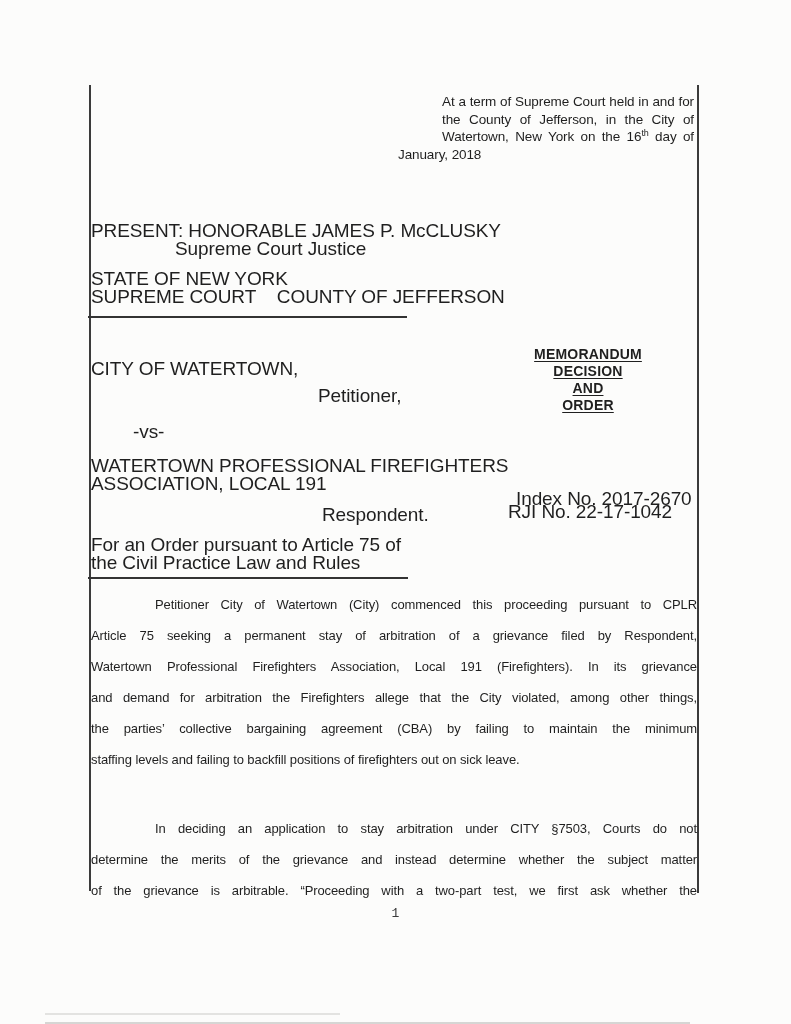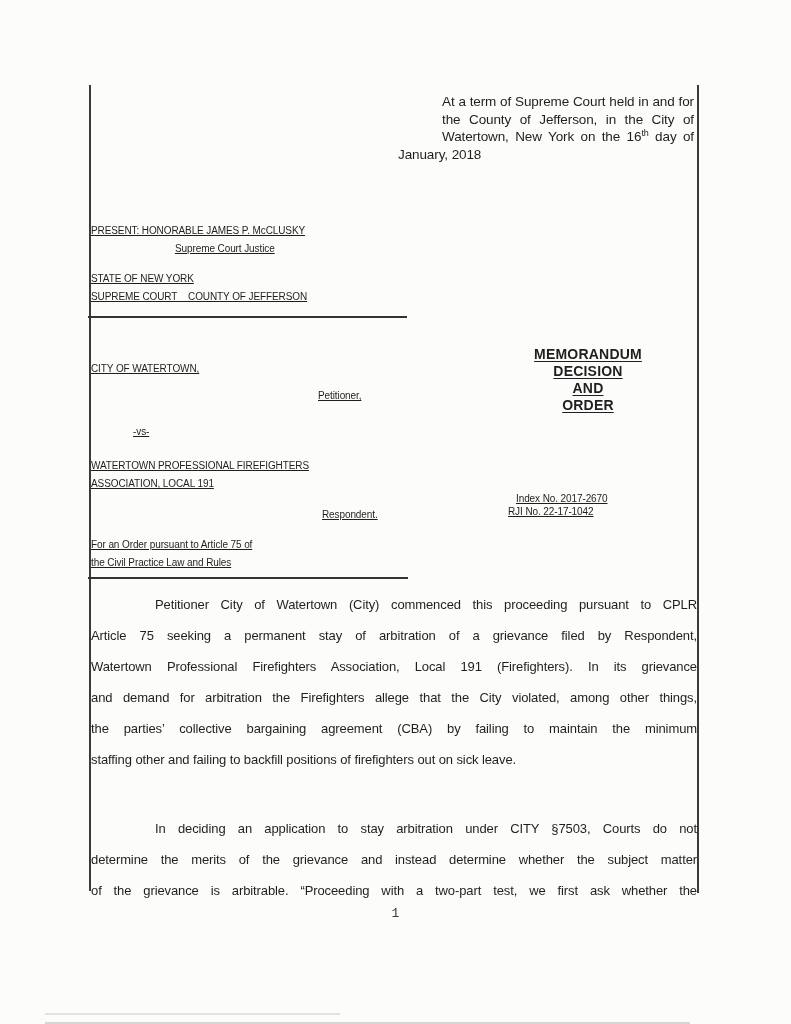--- a/index.html
+++ b/index.html
@@ -24,21 +24,21 @@
 
   
   .term {
     left: 398px; top: 93px; width: 296px;
     font-size: 13.5px; line-height: 17.5px; letter-spacing: -0.1px;
   }
   .jline { text-align: justify; text-align-last: justify; margin-left: 44px; }
   .term .sup { font-size: 9px; vertical-align: super; line-height: 0; }
 
   
-  .cap { font-size: 10px; line-height: 18px; letter-spacing: -0.1px; white-space: nowrap; text-decoration: underline; }
+  .cap { font-size: 19px; line-height: 18px; letter-spacing: -0.1px; white-space: nowrap; }
   .present-block { left: 91px; top: 222px; }
   .justice-indent { padding-left: 84px; }
   .court-block { left: 91px; top: 270px; }
   .matter     { left: 91px;  top: 333px; }
   .cityname   { left: 91px;  top: 360px; }
   .pet-label  { left: 318px; top: 387px; }
   .vs-label   { left: 133px; top: 404px; margin-top: 19px; }
   .resp-name  { left: 91px;  top: 457px; }
   .resp-label { left: 322px; top: 506px; }
   .relief     { left: 91px;  top: 536px; }
@@ -127,21 +127,21 @@
   <div class="abs cap index-no">Index No. 2017-2670</div>
   <div class="abs cap rji-no">RJI No. 22-17-1042</div>
 
   <div class="abs body-text">
     <div class="para1">
       <div class="bl indent">Petitioner City of Watertown (City) commenced this proceeding pursuant to CPLR</div>
       <div class="bl">Article 75 seeking a permanent stay of arbitration of a grievance filed by Respondent,</div>
       <div class="bl">Watertown Professional Firefighters Association, Local 191 (Firefighters). In its grievance</div>
       <div class="bl">and demand for arbitration the Firefighters allege that the City violated, among other things,</div>
       <div class="bl">the parties’ collective bargaining agreement (CBA) by failing to maintain the minimum</div>
-      <div class="bl last">staffing other and failing to backfill positions of firefighters out on sick leave.</div>
+      <div class="bl last">staffing levels and failing to backfill positions of firefighters out on sick leave.</div>
     </div>
     <div class="para2">
       <div class="bl indent">In deciding an application to stay arbitration under CITY §7503, Courts do not</div>
       <div class="bl">determine the merits of the grievance and instead determine whether the subject matter</div>
       <div class="bl">of the grievance is arbitrable. “Proceeding with a two-part test, we first ask whether the</div>
     </div>
   </div>
 
   <div class="abs page-num">1</div>
 

